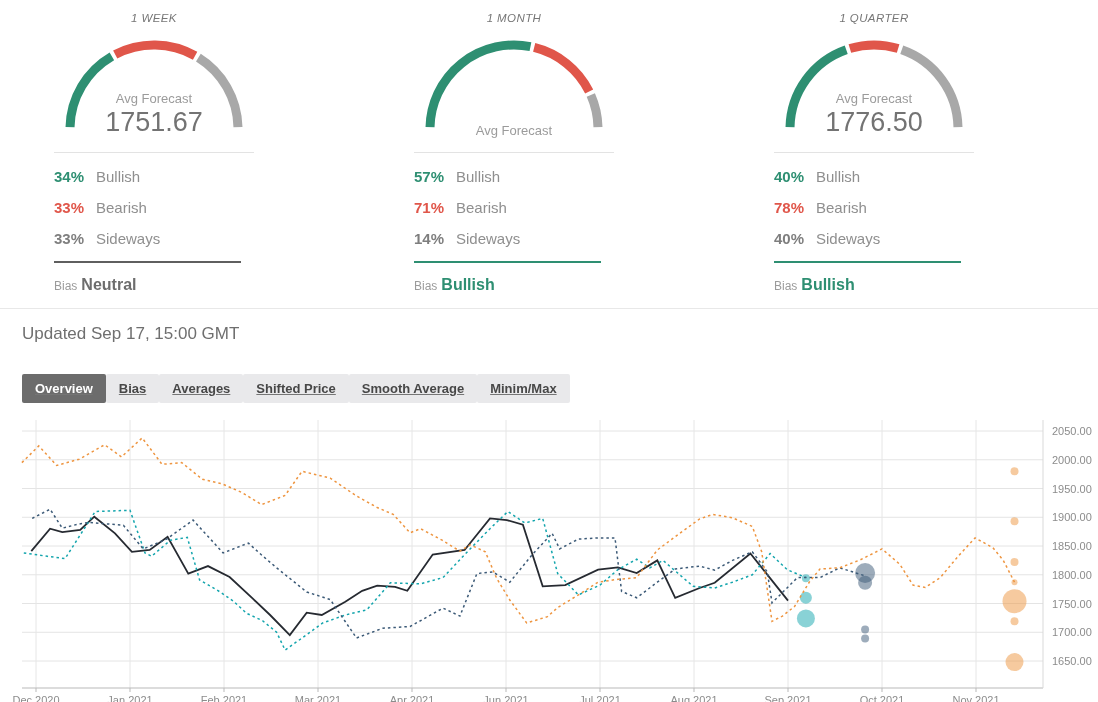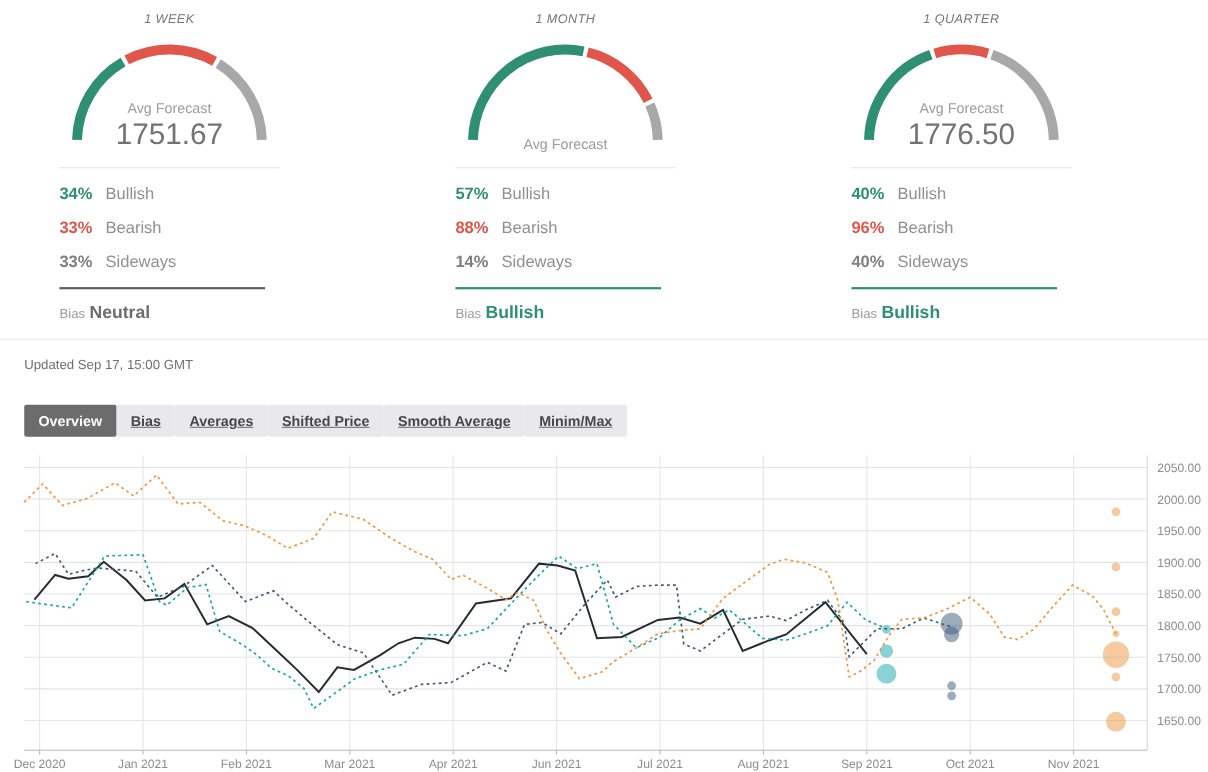--- a/index.html
+++ b/index.html
@@ -24,21 +24,21 @@
   .panel-divider { border-top:1px solid #e3e3e3; margin-top:14px; }
   .pct-rows { padding-top:8px; }
   .pct-row { display:flex; align-items:baseline; padding:7px 0; }
   .pct { width:42px; font-weight:bold; font-size:15px; }
   .pct-label { font-size:15px; color:#8f8f8f; }
   .panel-underline { height:2px; width:187px; margin-top:7px; background:#5f5f5f; }
   .bias-row { margin-top:13px; font-size:12px; color:#9b9b9b; }
   .bias-value { font-size:16px; font-weight:bold; margin-left:4px;text-align:right; }
   
   .section-divider { border-top:1px solid #e8e8e8; margin-top:14px; }
-  .updated { margin:15px 0 0 22px; font-size:12px; color:#6f6f6f; }
+  .updated { margin:15px 0 0 22px; font-size:17px; color:#6f6f6f; }
   .tabs { display:flex; gap:0; margin:30px 0 0 22px;text-decoration:underline; }
   .tab {
     background:#e9e9eb; color:#474747; font-size:13px; font-weight:bold;
     padding:7px 13px; border:none; border-radius:2px; cursor:pointer;
     font-family:"Liberation Sans", sans-serif;
   }
   .tab.active { background:#6c6c6c; color:#ffffff; }
   
   .chart-wrap { margin-top:15px; }
   #chart-svg { display:block; }
@@ -93,21 +93,21 @@
         <div class="gauge-label">Avg Forecast</div>
       </div>
     </div>
     <div class="panel-divider"></div>
     <div class="pct-rows">
       <div class="pct-row">
           <span class="pct" style="color: rgb(46, 143, 114);">57%</span>
           <span class="pct-label">Bullish</span>
         </div>
       <div class="pct-row">
-          <span class="pct" style="color: rgb(224, 86, 74);">88%</span>
+          <span class="pct" style="color: rgb(224, 86, 74);">71%</span>
           <span class="pct-label">Bearish</span>
         </div>
       <div class="pct-row">
           <span class="pct" style="color: rgb(126, 126, 126);">14%</span>
           <span class="pct-label">Sideways</span>
         </div>
     </div>
     <div class="panel-underline" style="background: rgb(46, 143, 114);"></div>
     <div class="bias-row"><span>Bias</span><span class="bias-value" style="color: rgb(46, 143, 114);">Bullish</span></div>
   </section>
@@ -125,21 +125,21 @@
         <div class="gauge-value">1776.50</div>
       </div>
     </div>
     <div class="panel-divider"></div>
     <div class="pct-rows">
       <div class="pct-row">
           <span class="pct" style="color: rgb(46, 143, 114);">40%</span>
           <span class="pct-label">Bullish</span>
         </div>
       <div class="pct-row">
-          <span class="pct" style="color: rgb(224, 86, 74);">96%</span>
+          <span class="pct" style="color: rgb(224, 86, 74);">78%</span>
           <span class="pct-label">Bearish</span>
         </div>
       <div class="pct-row">
           <span class="pct" style="color: rgb(126, 126, 126);">40%</span>
           <span class="pct-label">Sideways</span>
         </div>
     </div>
     <div class="panel-underline" style="background: rgb(46, 143, 114);"></div>
     <div class="bias-row"><span>Bias</span><span class="bias-value" style="color: rgb(46, 143, 114);">Bullish</span></div>
   </section>

